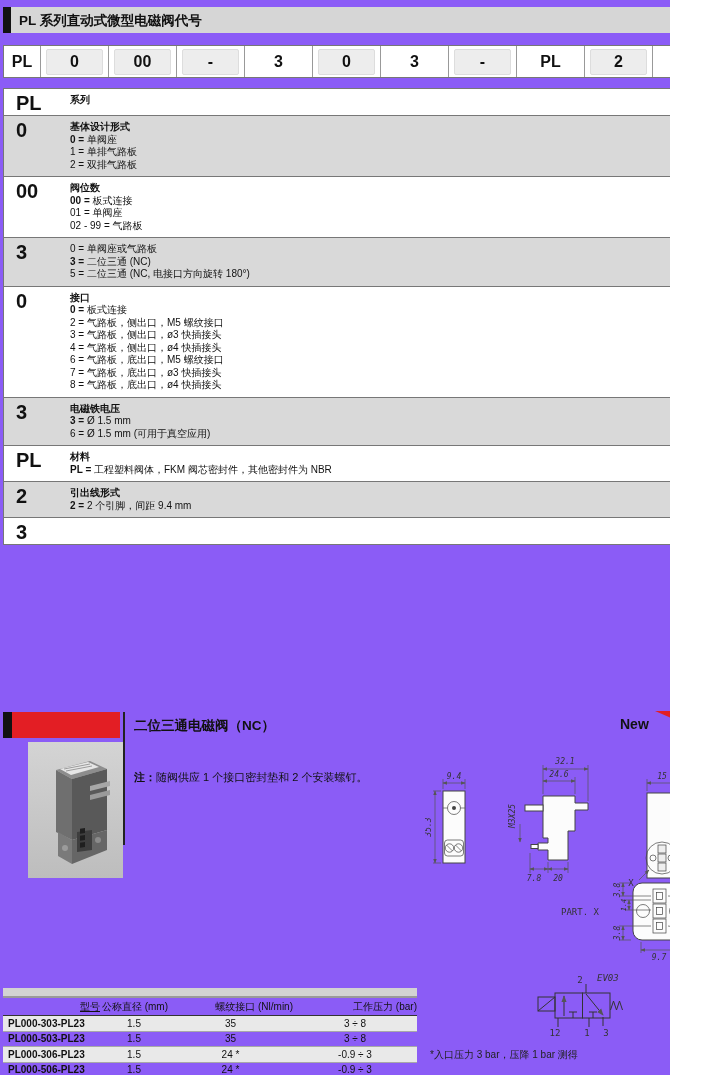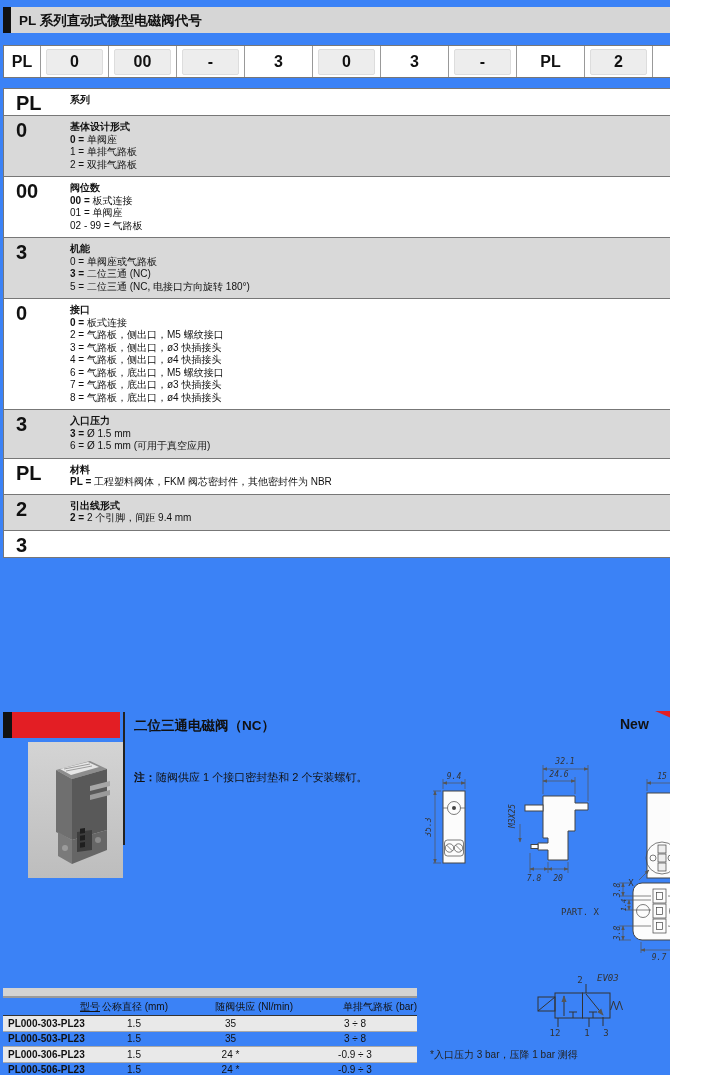--- a/index.html
+++ b/index.html
@@ -1,16 +1,16 @@
 <!DOCTYPE html>
 <html><head>
 <meta charset="utf-8">
 <style>
   html,body{margin:0;padding:0;background:#fff;}
-  .page{position:relative;width:670px;height:1075px;background:#3b82f6;overflow:hidden;
+  .page{position:relative;width:670px;height:1075px;background:#8b5cf6;overflow:hidden;
         font-family:"Liberation Sans",sans-serif;color:#111;}
 
   
   .hdr{position:absolute;left:3px;top:7px;width:718px;height:26px;background:#d6d6d6;}
   .hdr .bar{position:absolute;left:0;top:0;width:8px;height:26px;background:#121212;}
   .hdr .title{position:absolute;left:16px;top:5px;font-size:13.5px;font-weight:bold;}
 
   
   .code-row{position:absolute;left:3px;top:45px;width:716px;height:31px;border:1.5px solid #777;
             display:flex;background:#fff;}
@@ -131,21 +131,20 @@
         <div class="exp-body">
           <div class="exp-title">阀位数</div>
           <div class="exp-opt sel"><span class="v">00 = </span>板式连接</div>
           <div class="exp-opt"><span class="v">01 = </span>单阀座</div>
           <div class="exp-opt"><span class="v">02 - 99 = </span>气路板</div>
         </div>
       </div>
       <div class="exp-row shaded">
         <div class="exp-code">3</div>
         <div class="exp-body">
-          <div class="exp-title">机能</div>
           <div class="exp-opt"><span class="v">0 = </span>单阀座或气路板</div>
           <div class="exp-opt sel"><span class="v">3 = </span>二位三通 (NC)</div>
           <div class="exp-opt"><span class="v">5 = </span>二位三通 (NC, 电接口方向旋转 180°)</div>
         </div>
       </div>
       <div class="exp-row">
         <div class="exp-code">0</div>
         <div class="exp-body">
           <div class="exp-title">接口</div>
           <div class="exp-opt sel"><span class="v">0 = </span>板式连接</div>
@@ -153,21 +152,21 @@
           <div class="exp-opt"><span class="v">3 = </span>气路板，侧出口，ø3 快插接头</div>
           <div class="exp-opt"><span class="v">4 = </span>气路板，侧出口，ø4 快插接头</div>
           <div class="exp-opt"><span class="v">6 = </span>气路板，底出口，M5 螺纹接口</div>
           <div class="exp-opt"><span class="v">7 = </span>气路板，底出口，ø3 快插接头</div>
           <div class="exp-opt"><span class="v">8 = </span>气路板，底出口，ø4 快插接头</div>
         </div>
       </div>
       <div class="exp-row shaded">
         <div class="exp-code">3</div>
         <div class="exp-body">
-          <div class="exp-title">入口压力</div>
+          <div class="exp-title">电磁铁电压</div>
           <div class="exp-opt sel"><span class="v">3 = </span>Ø 1.5 mm</div>
           <div class="exp-opt"><span class="v">6 = </span>Ø 1.5 mm (可用于真空应用)</div>
         </div>
       </div>
       <div class="exp-row">
         <div class="exp-code">PL</div>
         <div class="exp-body">
           <div class="exp-title">材料</div>
           <div class="exp-opt sel"><span class="v">PL = </span>工程塑料阀体，FKM 阀芯密封件，其他密封件为 NBR</div>
         </div>
@@ -350,22 +349,22 @@
     <text class="draft" x="130" y="286" text-anchor="middle">12</text>
     <text class="draft" x="162" y="286" text-anchor="middle">1</text>
     <text class="draft" x="181" y="286" text-anchor="middle">3</text>
   </svg>
 
   <div class="spec">
     <div class="band"></div>
     <div class="hrow" id="specHead">
         <div>型号</div>
         <div>公称直径 (mm)</div>
-        <div>随阀供应 (Nl/min)</div>
-        <div>单排气路板 (bar)</div>
+        <div>螺纹接口 (Nl/min)</div>
+        <div>工作压力 (bar)</div>
       </div>
     <div id="specBody">
         <div class="drow">
           <div>PL000-303-PL23</div>
           <div>1.5</div>
           <div>35</div>
           <div>3 ÷ 8</div>
         </div>
         <div class="drow">
           <div>PL000-503-PL23</div>

